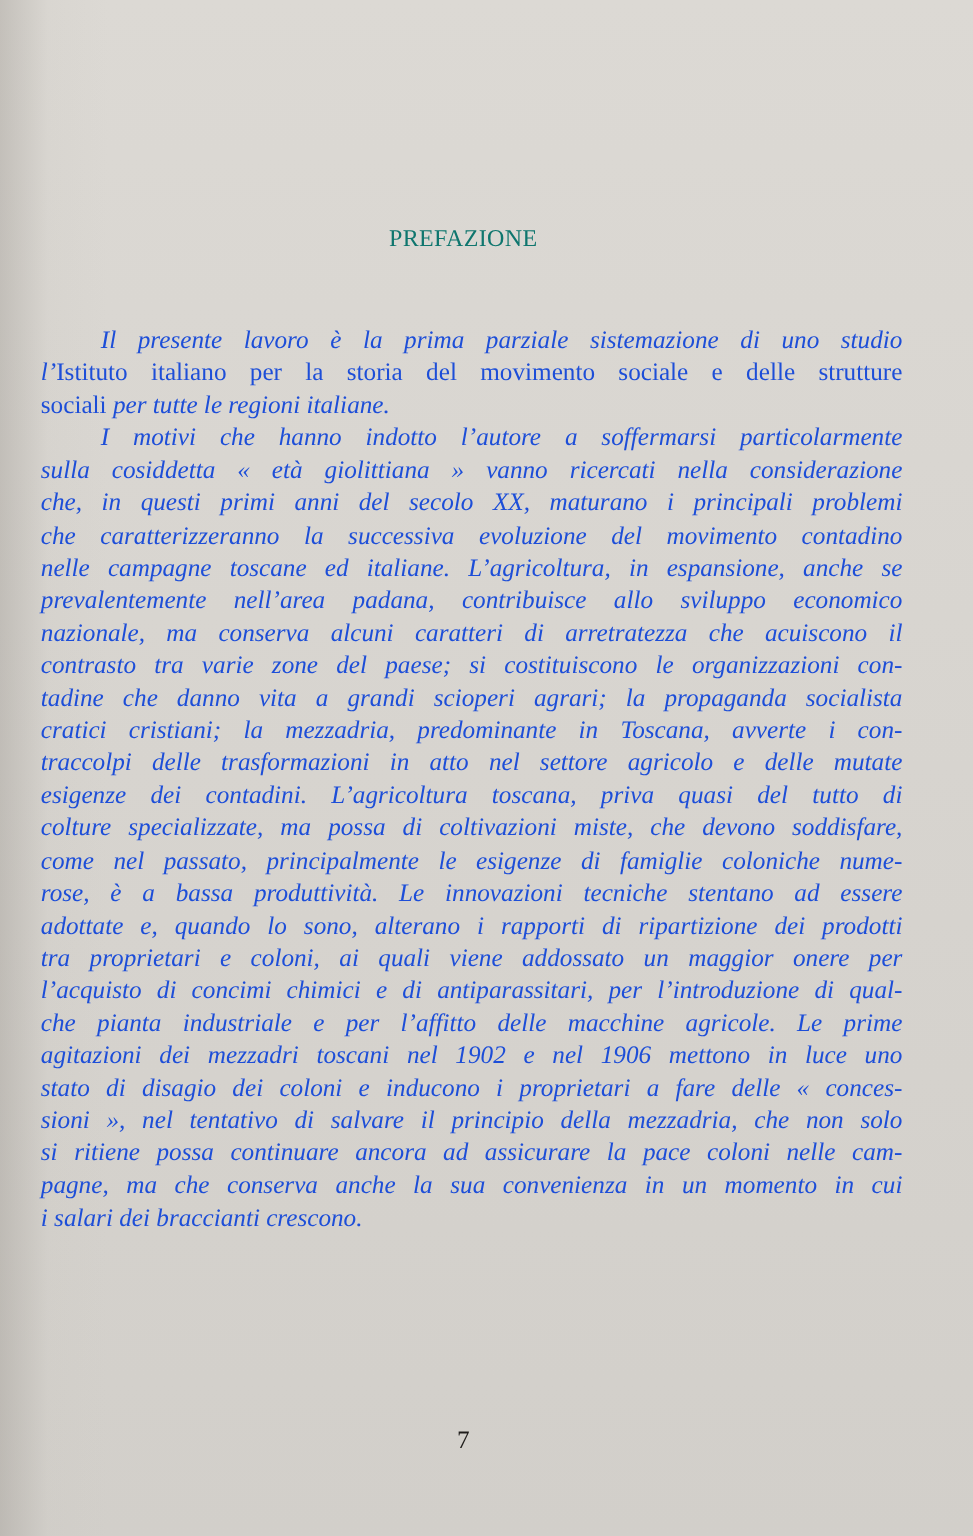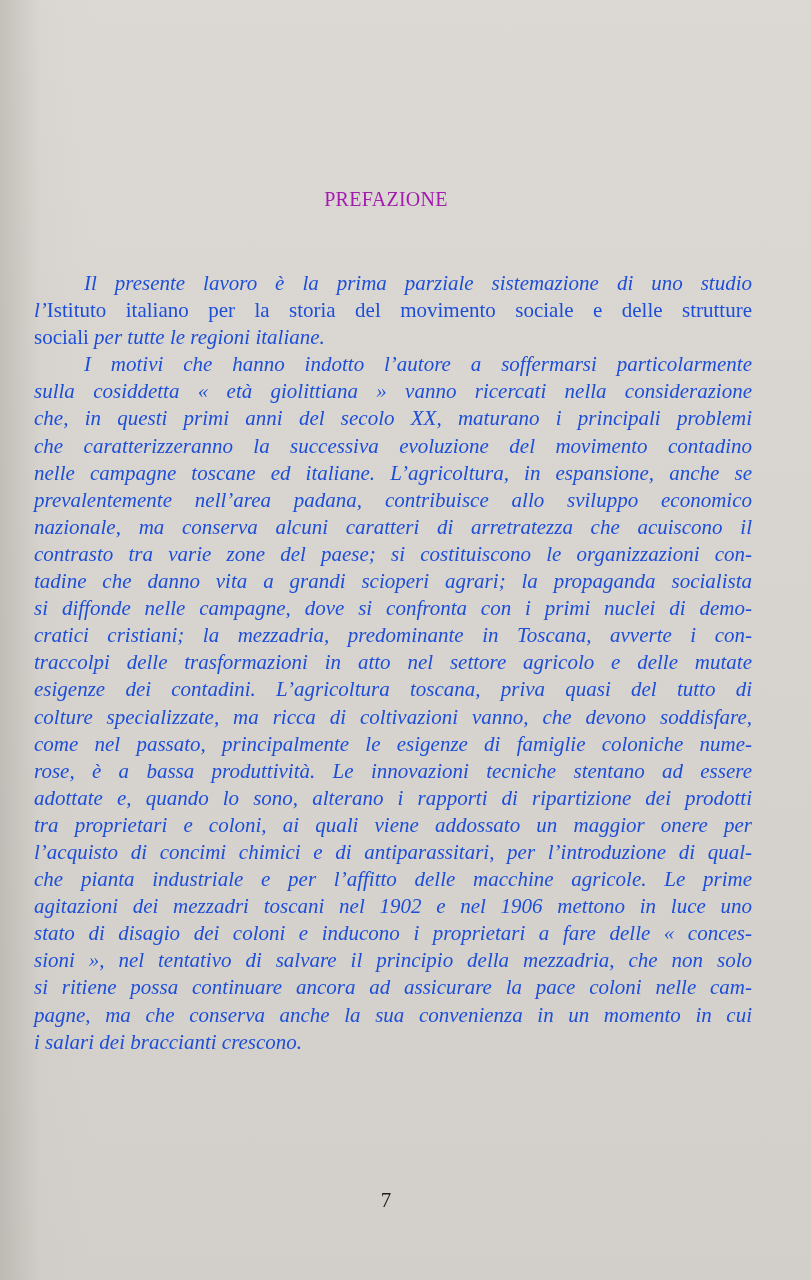--- a/index.html
+++ b/index.html
@@ -25,21 +25,21 @@
     }
     .title {
       position: absolute;
       top: 188px;
       left: 0;
       width: 772px;
       text-align: center;
       font-size: 20px;
       letter-spacing: 0.3px;
       font-style: normal;
-      color: #a21caf;
+      color: #0f766e;
     }
     .body-text {
       position: absolute;
       top: 270px;
       left: 34px;
       width: 718px;
     }
     .line {
       display: block;
       height: 27.1px;
@@ -84,25 +84,24 @@
       <div>
         <span class="line indent"><span>I motivi che hanno indotto l’autore a soffermarsi particolarmente</span></span>
         <span class="line"><span>sulla cosiddetta « età giolittiana » vanno ricercati nella considerazione</span></span>
         <span class="line"><span>che, in questi primi anni del secolo XX, maturano i principali problemi</span></span>
         <span class="line"><span>che caratterizzeranno la successiva evoluzione del movimento contadino</span></span>
         <span class="line"><span>nelle campagne toscane ed italiane. L’agricoltura, in espansione, anche se</span></span>
         <span class="line"><span>prevalentemente nell’area padana, contribuisce allo sviluppo economico</span></span>
         <span class="line"><span>nazionale, ma conserva alcuni caratteri di arretratezza che acuiscono il</span></span>
         <span class="line"><span>contrasto tra varie zone del paese; si costituiscono le organizzazioni con-</span></span>
         <span class="line"><span>tadine che danno vita a grandi scioperi agrari; la propaganda socialista</span></span>
-        <span class="line"><span>si diffonde nelle campagne, dove si confronta con i primi nuclei di demo-</span></span>
         <span class="line"><span>cratici cristiani; la mezzadria, predominante in Toscana, avverte i con-</span></span>
         <span class="line"><span>traccolpi delle trasformazioni in atto nel settore agricolo e delle mutate</span></span>
         <span class="line"><span>esigenze dei contadini. L’agricoltura toscana, priva quasi del tutto di</span></span>
-        <span class="line"><span>colture specializzate, ma ricca di coltivazioni vanno, che devono soddisfare,</span></span>
+        <span class="line"><span>colture specializzate, ma possa di coltivazioni miste, che devono soddisfare,</span></span>
         <span class="line"><span>come nel passato, principalmente le esigenze di famiglie coloniche nume-</span></span>
         <span class="line"><span>rose, è a bassa produttività. Le innovazioni tecniche stentano ad essere</span></span>
         <span class="line"><span>adottate e, quando lo sono, alterano i rapporti di ripartizione dei prodotti</span></span>
         <span class="line"><span>tra proprietari e coloni, ai quali viene addossato un maggior onere per</span></span>
         <span class="line"><span>l’acquisto di concimi chimici e di antiparassitari, per l’introduzione di qual-</span></span>
         <span class="line"><span>che pianta industriale e per l’affitto delle macchine agricole. Le prime</span></span>
         <span class="line"><span>agitazioni dei mezzadri toscani nel 1902 e nel 1906 mettono in luce uno</span></span>
         <span class="line"><span>stato di disagio dei coloni e inducono i proprietari a fare delle « conces-</span></span>
         <span class="line"><span>sioni », nel tentativo di salvare il principio della mezzadria, che non solo</span></span>
         <span class="line"><span>si ritiene possa continuare ancora ad assicurare la pace coloni nelle cam-</span></span>

